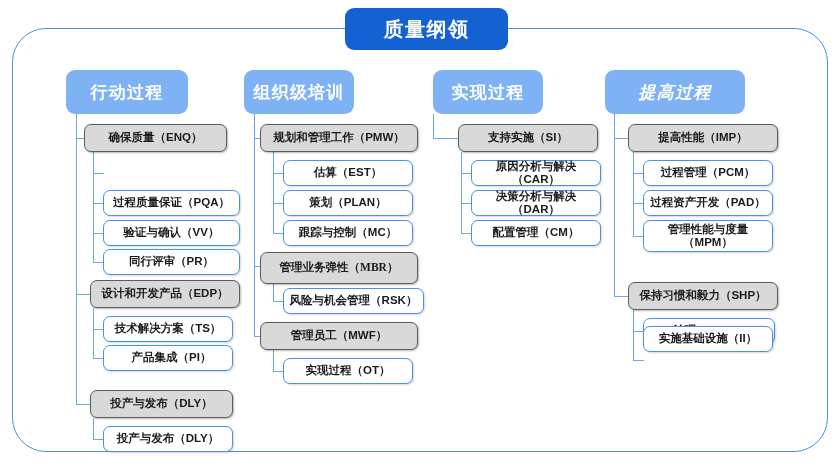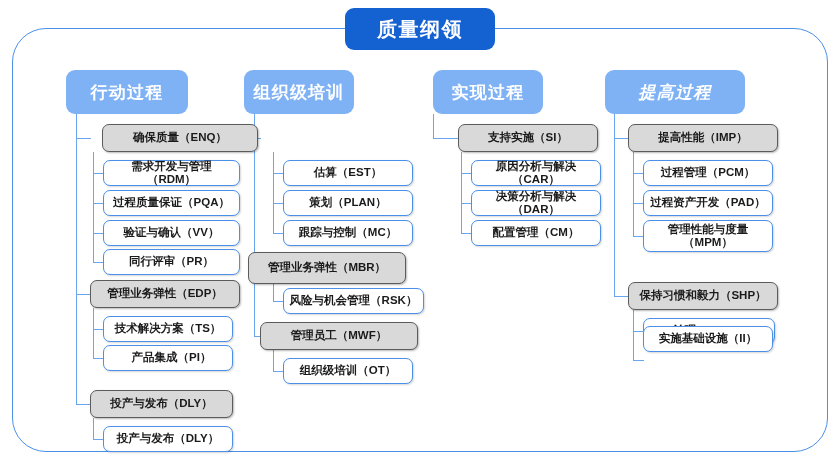--- a/index.html
+++ b/index.html
@@ -20,21 +20,21 @@
     width:816px; height:424px;
     border:1.6px solid #4a90e8;
     border-radius:34px;
     background:transparent;
   }
 
   
   .root-title {
     position:absolute;
     left:345px; top:8px;
-    width:150px; height:42px;
+    width:163px; height:42px;
     background:#1461d2;
     border-radius:9px;
     display:flex; align-items:center; justify-content:center;
     color:#ffffff;
     font-size:20px; font-weight:700;
     letter-spacing:1.5px;
     z-index:5;
   }
 
   
@@ -90,67 +90,67 @@
   <div class="root-title">质量纲领</div>
 
   <div class="col-head" style="left:66px; top:70px; width:122px;">行动过程</div>
 
   <div class="ln v" style="left:76px; top:114px; height:290px;"></div>
 
   <div class="ln h" style="left:76px; top:138px; width:15px;"></div>
   <div class="ln h" style="left:76px; top:294px; width:15px;"></div>
   <div class="ln h" style="left:76px; top:404px; width:15px;"></div>
 
-  <div class="box lvl1" style="left:102px; top:124px; width:156px; height:28px;text-align:center;">确保质量（ENQ）</div>
+  <div class="box lvl1" style="left:84px; top:124px; width:143px; height:28px;text-align:center;">确保质量（ENQ）</div>
   <div class="ln v" style="left:93px; top:152px; height:110px;"></div>
   <div class="ln h" style="left:93px; top:173px; width:11px;"></div>
   <div class="ln h" style="left:93px; top:203px; width:11px;"></div>
   <div class="ln h" style="left:93px; top:233px; width:11px;"></div>
   <div class="ln h" style="left:93px; top:262px; width:11px;"></div>
-  <div class="box lvl2" style="left:103px; top:160px; width:137px; height:26px;">需求开发与管理（RDM）</div>
   <div class="box lvl2" style="left:103px; top:190px; width:137px; height:26px;">过程质量保证（PQA）</div>
   <div class="box lvl2" style="left:103px; top:220px; width:137px; height:26px;">验证与确认（VV）</div>
   <div class="box lvl2" style="left:103px; top:249px; width:137px; height:26px;">同行评审（PR）</div>
 
-  <div class="box lvl1" style="left:90px; top:280px; width:150px; height:28px;">管理业务弹性（EDP）</div>
+  <div class="box lvl1" style="left:90px; top:280px; width:150px; height:28px;">设计和开发产品（EDP）</div>
   <div class="ln v" style="left:93px; top:308px; height:50px;"></div>
   <div class="ln h" style="left:93px; top:329px; width:11px;"></div>
   <div class="ln h" style="left:93px; top:358px; width:11px;"></div>
   <div class="box lvl2" style="left:103px; top:316px; width:130px; height:26px;">技术解决方案（TS）</div>
   <div class="box lvl2" style="left:103px; top:345px; width:130px; height:26px;padding-left:11px;">产品集成（PI）</div>
 
   <div class="box lvl1" style="left:90px; top:390px; width:143px; height:28px;">投产与发布（DLY）</div>
   <div class="ln v" style="left:93px; top:418px; height:21px;"></div>
   <div class="ln h" style="left:93px; top:439px; width:11px;"></div>
   <div class="box lvl2" style="left:103px; top:426px; width:130px; height:26px;">投产与发布（DLY）</div>
 
   <div class="col-head" style="left:244px; top:70px; width:110px;">组织级培训</div>
 
   <div class="ln v" style="left:254px; top:114px; height:222px;"></div>
   <div class="ln h" style="left:254px; top:138px; width:7px;"></div>
   <div class="ln h" style="left:254px; top:266px; width:7px;"></div>
   <div class="ln h" style="left:254px; top:336px; width:7px;"></div>
 
+  <div class="box lvl1" style="left:260px; top:124px; width:158px; height:28px;">规划和管理工作（PMW）</div>
   <div class="ln v" style="left:273px; top:152px; height:81px;"></div>
   <div class="ln h" style="left:273px; top:173px; width:11px;"></div>
   <div class="ln h" style="left:273px; top:203px; width:11px;"></div>
   <div class="ln h" style="left:273px; top:233px; width:11px;"></div>
   <div class="box lvl2" style="left:283px; top:160px; width:130px; height:26px;">估算（EST）</div>
   <div class="box lvl2" style="left:283px; top:190px; width:130px; height:26px;">策划（PLAN）</div>
   <div class="box lvl2" style="left:283px; top:220px; width:130px; height:26px;">跟踪与控制（MC）</div>
 
-  <div class="box lvl1" style="left:248px; top:252px; width:158px; height:32px;">管理业务弹性（MBR）</div>
+  <div class="box lvl1" style="left:260px; top:252px; width:158px; height:32px;font-family:Liberation Serif, serif;">管理业务弹性（MBR）</div>
   <div class="ln v" style="left:273px; top:280px; height:21px;"></div>
   <div class="ln h" style="left:273px; top:301px; width:11px;"></div>
   <div class="box lvl2" style="left:283px; top:288px; width:141px; height:26px;">风险与机会管理（RSK）</div>
 
   <div class="box lvl1" style="left:260px; top:322px; width:158px; height:28px;">管理员工（MWF）</div>
   <div class="ln v" style="left:273px; top:350px; height:21px;"></div>
   <div class="ln h" style="left:273px; top:371px; width:11px;"></div>
-  <div class="box lvl2" style="left:283px; top:358px; width:130px; height:26px;">组织级培训（OT）</div>
+  <div class="box lvl2" style="left:283px; top:358px; width:130px; height:26px;">实现过程（OT）</div>
 
   <div class="col-head" style="left:433px; top:70px; width:110px;">实现过程</div>
 
   <div class="ln v" style="left:433px; top:114px; height:24px;"></div>
   <div class="ln h" style="left:433px; top:138px; width:26px;"></div>
 
   <div class="box lvl1" style="left:458px; top:124px; width:140px; height:28px;">支持实施（SI）</div>
   <div class="ln v" style="left:461px; top:152px; height:81px;"></div>
   <div class="ln h" style="left:461px; top:173px; width:11px;"></div>
   <div class="ln h" style="left:461px; top:203px; width:11px;"></div>

